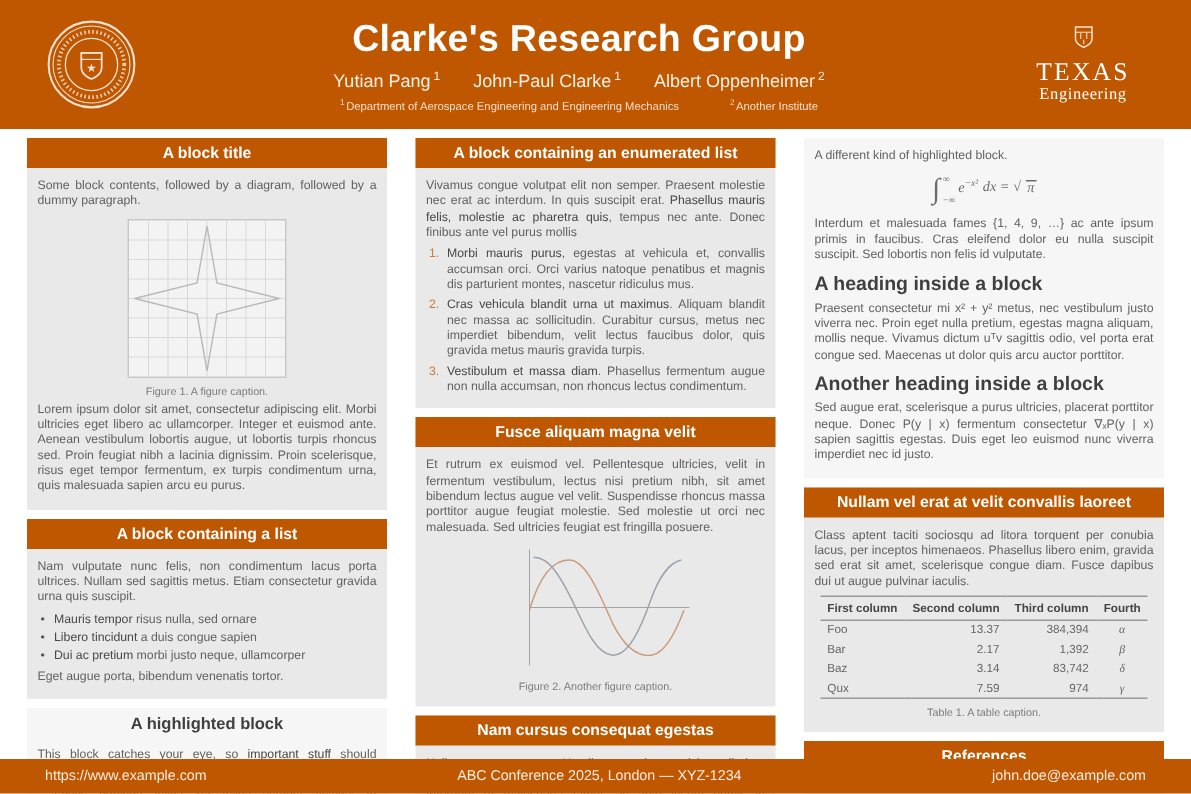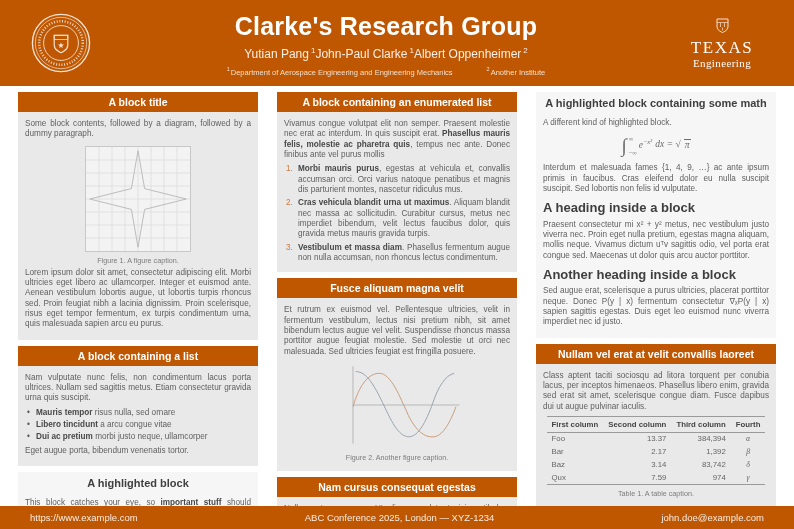--- a/index.html
+++ b/index.html
@@ -4,40 +4,40 @@
 <style>
   * { margin:0; padding:0; box-sizing:border-box; }
   html,body { width:794px; height:529px; overflow:hidden; background:#fff;
               font-family:"Liberation Sans", sans-serif; }
 
   
   .poster-header { height:86px; background:#BF5700; display:flex; align-items:center;
                    justify-content:space-between; padding:0 26px; color:#fff; }
   .header-center { flex:1; text-align:center; }
   .poster-title { font-size:25px; font-weight:bold; letter-spacing:.2px; margin-top:2px; }
-  .authors { margin-top:5px; font-size:12px; display:flex; justify-content:center; color:#FBEFE4; }
+  .authors { margin-top:5px; font-size:12px; display:flex; justify-content:center; gap:22px; color:#FBEFE4; }
   .authors sup { font-size:8px; margin-left:2px; }
   .affils { margin-top:5px; font-size:7.5px; display:flex; justify-content:center; gap:34px; color:#F3DFCC; }
   .affils sup { font-size:5.5px; margin-right:1px; }
   .seal-wrap { width:70px; display:flex; justify-content:center; }
   .logo-wrap { width:92px; text-align:center; color:#fff; }
   .logo-texas { font-family:"Liberation Serif", serif; font-size:17px; letter-spacing:1.5px; margin-top:1px; }
   .logo-eng   { font-family:"Liberation Serif", serif; font-size:11px; letter-spacing:.4px; margin-top:-1px; }
 
   
   .main { height:420px; padding:6px 18px 0 18px; display:flex; gap:19px; }
   .col { width:240px; display:flex; flex-direction:column; gap:6px; }
 
   .block { background:#E9E9E9; }
   .block-title-bar { background:#BF5700; color:#fff; font-weight:bold; font-size:10.5px;
                      text-align:center; padding:4px 2px; }
   .block-body { padding:5px 7px 6px 7px; font-size:8.2px; line-height:1.26; color:#616161;
                 text-align:justify; }
   .block-body p { margin:2px 0 4px 0; }
-  b, .lead { font-weight:bold; color:#474747; }
+  b, .lead { font-weight:normal; color:#474747; }
 
   .hl-block { background:#F6F6F6; }
   .hl-title { text-align:center; font-weight:bold; color:#3F3F3F; font-size:11px; padding:5px 0 2px 0; }
 
   
   ul.blist { list-style:none; margin:3px 0 3px 2px; }
   ul.blist li { padding-left:9px; position:relative; margin-bottom:2px; }
   ul.blist li::before { content:"•"; position:absolute; left:0; color:#555; }
   ol.elist { list-style:none; margin:3px 0 2px 2px; }
   ol.elist li { padding-left:12px; position:relative; margin-bottom:3px; }
@@ -134,21 +134,21 @@
         <p>Lorem ipsum dolor sit amet, consectetur adipiscing elit. Morbi ultricies eget libero ac ullamcorper. Integer et euismod ante. Aenean vestibulum lobortis augue, ut lobortis turpis rhoncus sed. Proin feugiat nibh a lacinia dignissim. Proin scelerisque, risus eget tempor fermentum, ex turpis condimentum urna, quis malesuada sapien arcu eu purus.</p>
       </div>
     </div>
 
     <div class="block">
       <div class="block-title-bar">A block containing a list</div>
       <div class="block-body">
         <p>Nam vulputate nunc felis, non condimentum lacus porta ultrices. Nullam sed sagittis metus. Etiam consectetur gravida urna quis suscipit.</p>
         <ul class="blist">
           <li><span class="lead">Mauris tempor</span><span> risus nulla, sed ornare</span></li>
-          <li><span class="lead">Libero tincidunt</span><span> a arcu congue vitae</span></li>
+          <li><span class="lead">Libero tincidunt</span><span> a duis congue sapien</span></li>
           <li><span class="lead">Dui ac pretium</span><span> morbi justo neque, ullamcorper</span></li>
         </ul>
         <p>Eget augue porta, bibendum venenatis tortor.</p>
       </div>
     </div>
 
     <div class="hl-block">
       <div class="hl-title">A highlighted block</div>
       <div class="block-body" style="background:transparent">
         <p><span>This block catches your eye, so </span><b>important stuff</b><span> should probably go here.</span></p>
@@ -192,21 +192,20 @@
     <div class="block">
       <div class="block-title-bar">Nam cursus consequat egestas</div>
       <div class="block-body">
         <p>Nulla eget sem quam. Ut aliquam volutpat nisi vestibulum convallis. Nunc a lectus et eros facilisis hendrerit eu non urna. Interdum et malesuada fames ac ante ipsum primis in faucibus. Etiam sit amet velit eget sem euismod tristique. Praesent enim erat, porta vel mattis sed, pharetra sed ipsum. Morbi commodo condimentum massa, tempus venenatis massa hendrerit quis. Maecenas sed porta est. Praesent mollis interdum lectus, sit amet sollicitudin risus tincidunt non.</p>
       </div>
     </div>
   </section>
 
   <section class="col">
     <div class="hl-block">
-      <div class="hl-title">A highlighted block containing some math</div>
       <div class="block-body" style="background:transparent">
         <p>A different kind of highlighted block.</p>
         <div class="equation">
           <span class="eq-int">∫</span>
           <span class="eq-limits">
             <span class="eq-up">∞</span>
             <span class="eq-dn">−∞</span>
           </span>
           <span class="eq-body">
             <span><span>e</span><sup class="eq-exp">−x²</sup></span>

